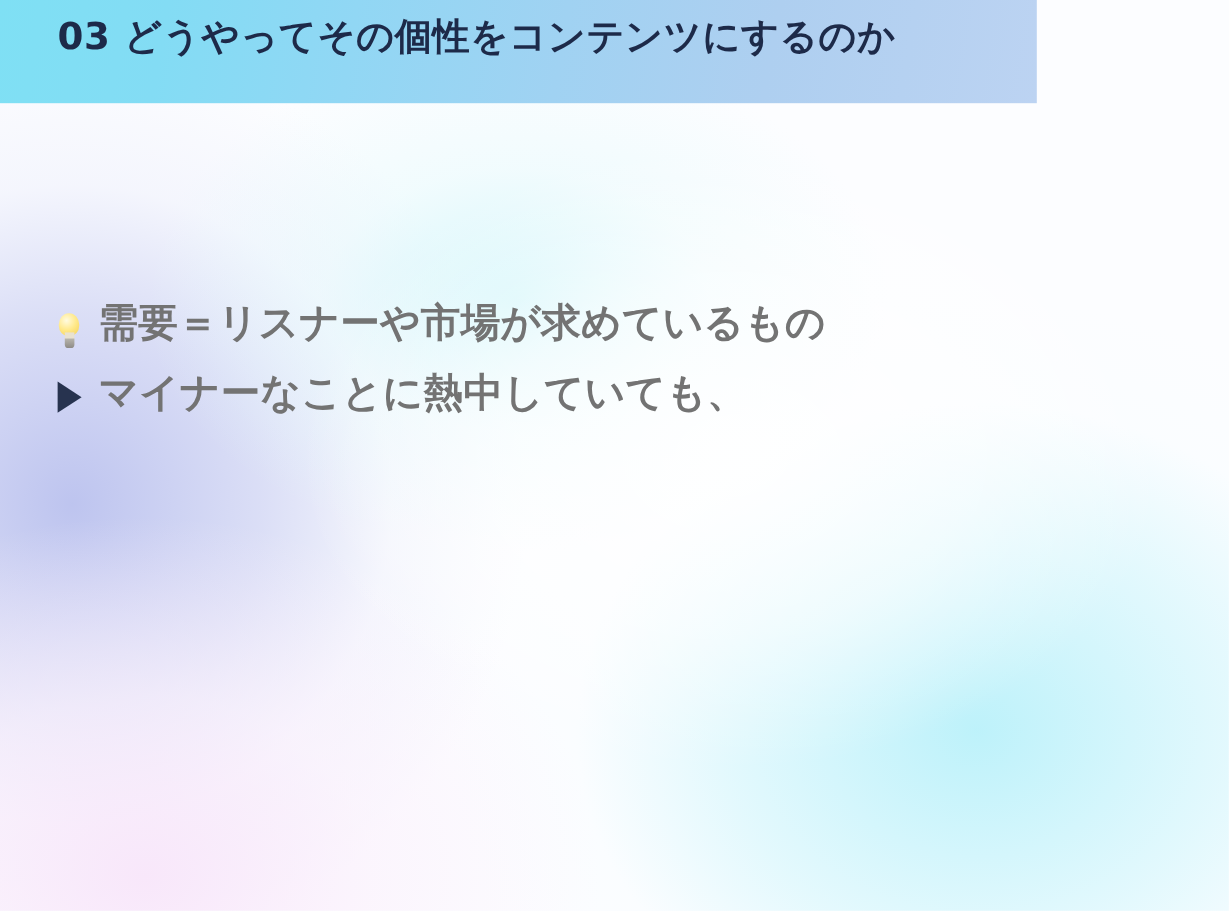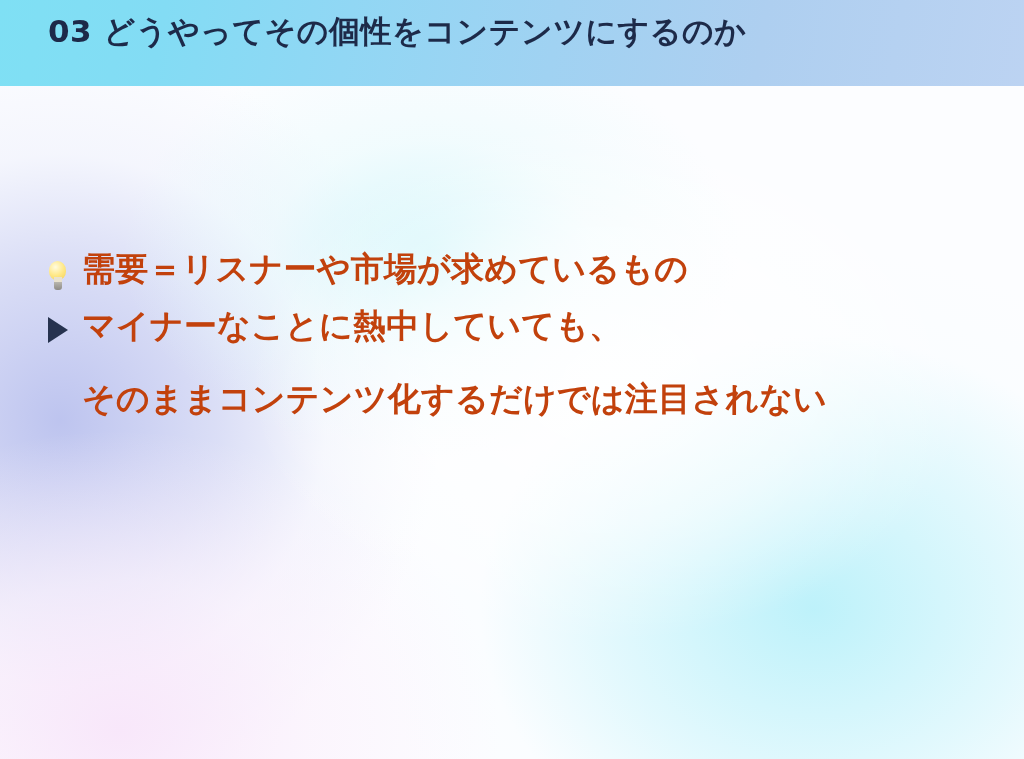--- a/index.html
+++ b/index.html
@@ -84,21 +84,21 @@
                 rgba(255,255,255,0.92) 0%,
                 rgba(255,255,255,0.55) 55%,
                 rgba(255,255,255,0) 100%);
   }
 
   
   .header-band {
     position: absolute;
     left: 0;
     top: 0;
-    width: 1024px;
+    width: 864px;
     height: 86px;
     background: linear-gradient(100deg,
                 #7fe0f4 0%,
                 #83dcf4 16%,
                 #91d7f4 34%,
                 #a0d2f2 54%,
                 #aecff0 74%,
                 #bcd3f2 100%);
     box-sizing: border-box;
   }
@@ -117,29 +117,29 @@
   
   .body-list {
     position: absolute;
     left: 48px;
     top: 252px;
     width: 930px;
   }
   .bullet-row {
     display: flex;
     align-items: flex-start;
-    color: #c2410c;
+    color: #737373;
     font-size: 33px;
     font-weight: 700;
     line-height: 1.0;
     letter-spacing: 0.2px;
     white-space: nowrap;
   }
   .bullet-row.row-1 { margin-bottom: 23px; }
-  .bullet-row.row-2 { margin-bottom: 40px; }
+  .bullet-row.row-2 { margin-bottom: 23px; }
   .bullet-row.row-3 { margin-bottom: 23px; }
 
   .marker {
     flex: 0 0 auto;
     width: 34px;
     font-size: 30px;
     line-height: 1.0;
     display: inline-block;
   }
   .marker.emoji {
@@ -236,20 +236,16 @@
       <span class="bullet-text">需要＝リスナーや市場が求めているもの</span>
     </div>
 
     <div class="bullet-row row-2">
       <span class="marker triangle">
         <span class="tri-icon" aria-hidden="true"></span>
       </span>
       <span class="bullet-text">マイナーなことに熱中していても、</span>
     </div>
 
-    <div class="bullet-row row-3">
-      <span class="marker spacer"></span>
-      <span class="bullet-text">そのままコンテンツ化するだけでは注目されない</span>
-    </div>
 
 
   </div>
 </div>
 
 </body></html>

